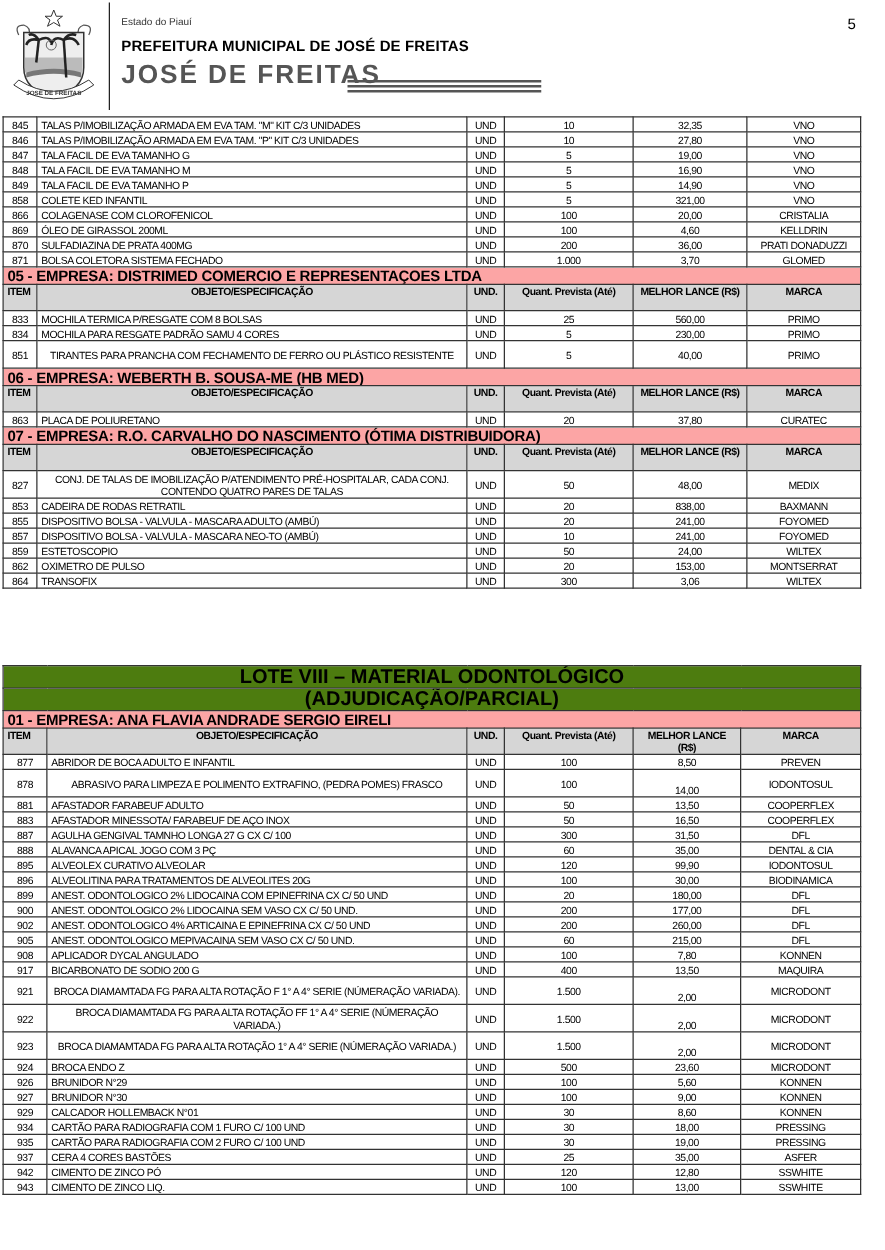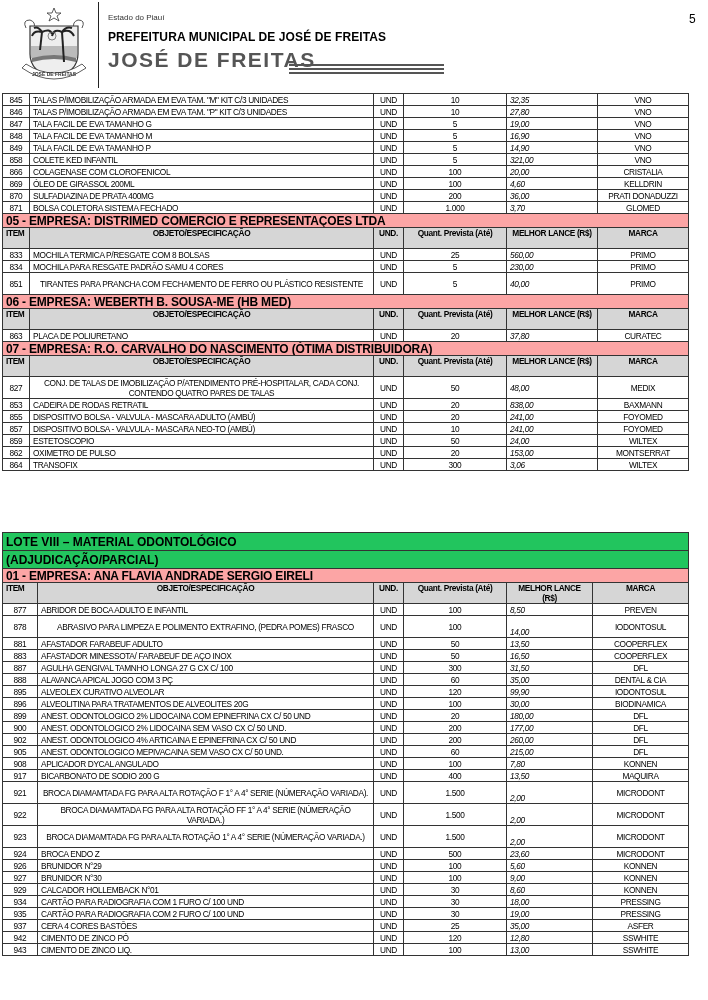--- a/index.html
+++ b/index.html
@@ -1,36 +1,36 @@
 <!DOCTYPE html>
 <html><head>
 <meta charset="utf-8">
 <style>
   html, body { margin: 0; padding: 0; background: #fff; }
   body { width: 708px; height: 1000px; position: relative; overflow: hidden;
          font-family: "Liberation Sans Narrow", "Liberation Sans", sans-serif; color: #000; }
-  .header { position: absolute; left: 12px; top: 0; width: 592px; height: 92px; }
+  .header { position: absolute; left: 1px; top: 0; width: 592px; height: 92px; }
   .seal { position: absolute; left: 4px; top: 6px; width: 76px; height: 80px; }
   .vline { position: absolute; left: 86px; top: 2px; width: 1px; height: 86px; background: #222; }
   .estado { position: absolute; left: 96px; top: 13px; font-size: 8px; color: #333; }
   .prefeitura { position: absolute; left: 96px; top: 30px; font-size: 12px; font-weight: bold; letter-spacing: 0.1px; }
   .cityname { position: absolute; left: 96px; top: 48px; font-size: 21px; font-weight: bold; color: #555; letter-spacing: 1.5px; }
   .cityline { position: absolute; left: 277px; height: 2px; background: #555; width: 155px; }
   .pagenum { position: absolute; left: 677px; top: 12px; font-size: 12px; }
 
   table { position: absolute; left: 2px; border-collapse: collapse; table-layout: fixed; width: 686px; }
   td { border: 1px solid #333; font-size: 8.3px; padding: 0 3px; line-height: 10px; height: 11px; overflow: hidden; white-space: nowrap;
        font-family: "Liberation Sans", sans-serif; letter-spacing: -0.35px; }
   td.c { text-align: center; }
-  td.r { text-align: left; font-style: italic; }
+  td.r { text-align: center; }
   td.wrap { white-space: normal; text-align: center; }
   tr.hdr td { background: #d6d6d6; font-weight: bold; text-align: center; vertical-align: top; height: 20px; }
   tr.hdr td.itm { text-align: left; margin-left: 46px; }
   tr.company td { background: #fca5a5; font-weight: bold; font-size: 12px; height: 13px; text-align: left; letter-spacing: -0.2px; }
-  tr.lote td { background: #22c55e; font-weight: bold; font-size: 12px; height: 17px; letter-spacing: 0; }
+  tr.lote td { background: #4d7c0f; font-weight: bold; font-size: 16px; text-align: center; height: 17px; letter-spacing: 0; }
   tr.tall td { height: 21px; }
   td.bot { vertical-align: bottom; }
 </style>
 </head>
 <body>
 
 <div class="header">
   <svg class="seal" viewBox="0 0 76 80">
     <polygon points="38,2 40,7 45,7 41,10 43,15 38,12 33,15 35,10 31,7 36,7" fill="none" stroke="#333" stroke-width="0.8"></polygon>
     <path d="M10,22 Q6,14 14,14 Q20,16 18,22" fill="none" stroke="#555" stroke-width="1"></path>

